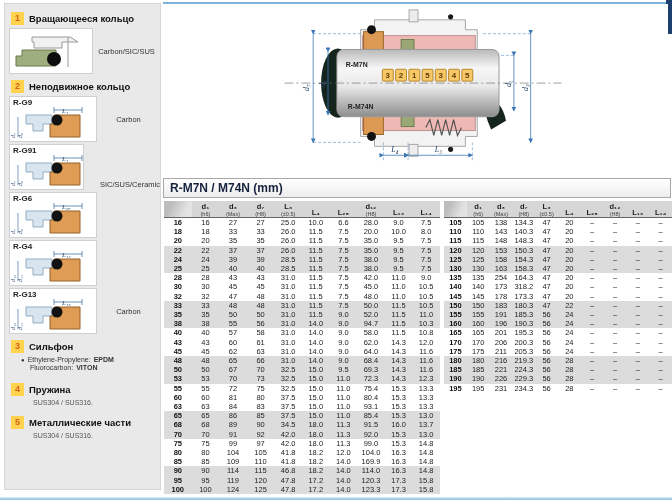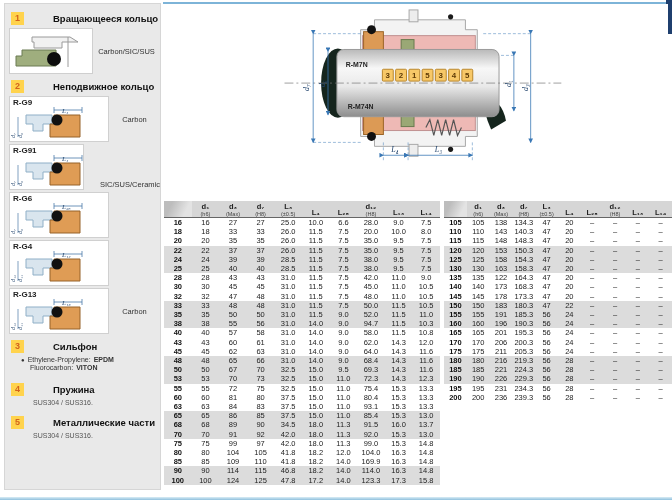--- a/index.html
+++ b/index.html
@@ -4,28 +4,28 @@
 <style>
   html,body{margin:0;padding:0;}
   body{width:672px;height:500px;background:#fff;position:relative;overflow:hidden;
        font-family:"Liberation Sans",sans-serif;color:#222;}
   
   .sidebar{position:absolute;left:4px;top:3px;width:157px;height:487px;background:#e9e9e9;
            border:1px solid #d6d6d6;box-sizing:border-box;padding:2px 0 0 4px;}
   .sec-head{display:flex;align-items:center;gap:5px;margin:6px 0 3px 2px;}
   .badge{width:13px;height:13px;background:#ffd34d;color:#d3641c;font-weight:bold;font-size:9px;
          text-align:center;line-height:13px;flex:0 0 13px;}
-  .sec-title{font-weight:bold;font-size:9.5px;color:#111;white-space:nowrap;margin-left:24px;}
+  .sec-title{font-weight:bold;font-size:9.5px;color:#111;white-space:nowrap;}
   .row{display:flex;}
   .img-card{width:84px;height:46px;background:#fff;border:1px solid #cfcfcf;box-sizing:border-box;}
   .mat-label{flex:1;display:flex;align-items:center;justify-content:center;font-size:7.5px;color:#333;
              text-align:right;}
   .mat-label.align-end{align-items:flex-end;padding-bottom:1px;margin-left:16px;}
   .ring-row{display:flex;margin-bottom:2px;}
-  .ring-card{width:100px;height:46px;background:#fff;border:1px solid #d0d0d0;box-sizing:border-box;
+  .ring-card{width:88px;height:46px;background:#fff;border:1px solid #d0d0d0;box-sizing:border-box;
              position:relative;}
   .ring-name{position:absolute;top:1px;left:3px;font-weight:bold;font-size:8px;color:#222;}
   .ring-card svg{position:absolute;bottom:0;left:0;}
   .bullet-line{font-size:7px;color:#333;margin:1px 0 0 12px;display:flex;gap:3px;align-items:center;}
   .bullet-line .dot{font-size:6px;}
   .bullet-line .val{font-weight:bold;}
   .indent{margin-left:21px;}
   .sub-note{font-size:7px;color:#555;margin:1px 0 6px 24px;}
   
   .rpanel{position:absolute;left:163px;top:0;width:509px;height:497px;}
@@ -279,20 +279,21 @@
         <text x="145" y="88" transform="rotate(-90 145 88)">d₇</text>
         <text x="161" y="84" transform="rotate(-90 161 84)">d₆</text>
         <text x="349" y="84" transform="rotate(-90 349 84)">d₁</text>
         <text x="366" y="88" transform="rotate(-90 366 88)">d₃</text>
         <text x="228" y="150">L₄</text>
         <text x="272" y="150">L₃</text>
       </g>
     </svg>
   </div>
 
+  <div class="title-bar">R-M7N / M74N (mm)</div>
 
   <div class="tables">
     <table class="dim-left">
       <thead>
           <tr>
             <th class="corner"></th>
             <th>
               <div class="h-label">d₁</div>
               <div class="h-sub">(h6)</div>
             </th>
@@ -661,20 +662,32 @@
             <td>114</td>
             <td>115</td>
             <td>46.8</td>
             <td>18.2</td>
             <td>14.0</td>
             <td>114.0</td>
             <td>16.3</td>
             <td>14.8</td>
           </tr>
           <tr class="band">
+            <th>95</th>
+            <td>95</td>
+            <td>119</td>
+            <td>120</td>
+            <td>47.8</td>
+            <td>17.2</td>
+            <td>14.0</td>
+            <td>120.3</td>
+            <td>17.3</td>
+            <td>15.8</td>
+          </tr>
+          <tr class="band">
             <th>100</th>
             <td>100</td>
             <td>124</td>
             <td>125</td>
             <td>47.8</td>
             <td>17.2</td>
             <td>14.0</td>
             <td>123.3</td>
             <td>17.3</td>
             <td>15.8</td>
@@ -792,34 +805,34 @@
             <td>47</td>
             <td>20</td>
             <td>–</td>
             <td>–</td>
             <td>–</td>
             <td>–</td>
           </tr>
           <tr>
             <th>135</th>
             <td>135</td>
-            <td>122</td>
+            <td>254</td>
             <td>164.3</td>
             <td>47</td>
             <td>20</td>
             <td>–</td>
             <td>–</td>
             <td>–</td>
             <td>–</td>
           </tr>
           <tr>
             <th>140</th>
             <td>140</td>
             <td>173</td>
-            <td>168.3</td>
+            <td>318.2</td>
             <td>47</td>
             <td>20</td>
             <td>–</td>
             <td>–</td>
             <td>–</td>
             <td>–</td>
           </tr>
           <tr>
             <th>145</th>
             <td>145</td>
@@ -945,30 +958,18 @@
             <td>195</td>
             <td>231</td>
             <td>234.3</td>
             <td>56</td>
             <td>28</td>
             <td>–</td>
             <td>–</td>
             <td>–</td>
             <td>–</td>
           </tr>
-          <tr>
-            <th>200</th>
-            <td>200</td>
-            <td>236</td>
-            <td>239.3</td>
-            <td>56</td>
-            <td>28</td>
-            <td>–</td>
-            <td>–</td>
-            <td>–</td>
-            <td>–</td>
-          </tr>
         </tbody>
     </table>
   </div>
 </div>
 
 <div class="bottom-bar"></div>
 
 </body></html>

